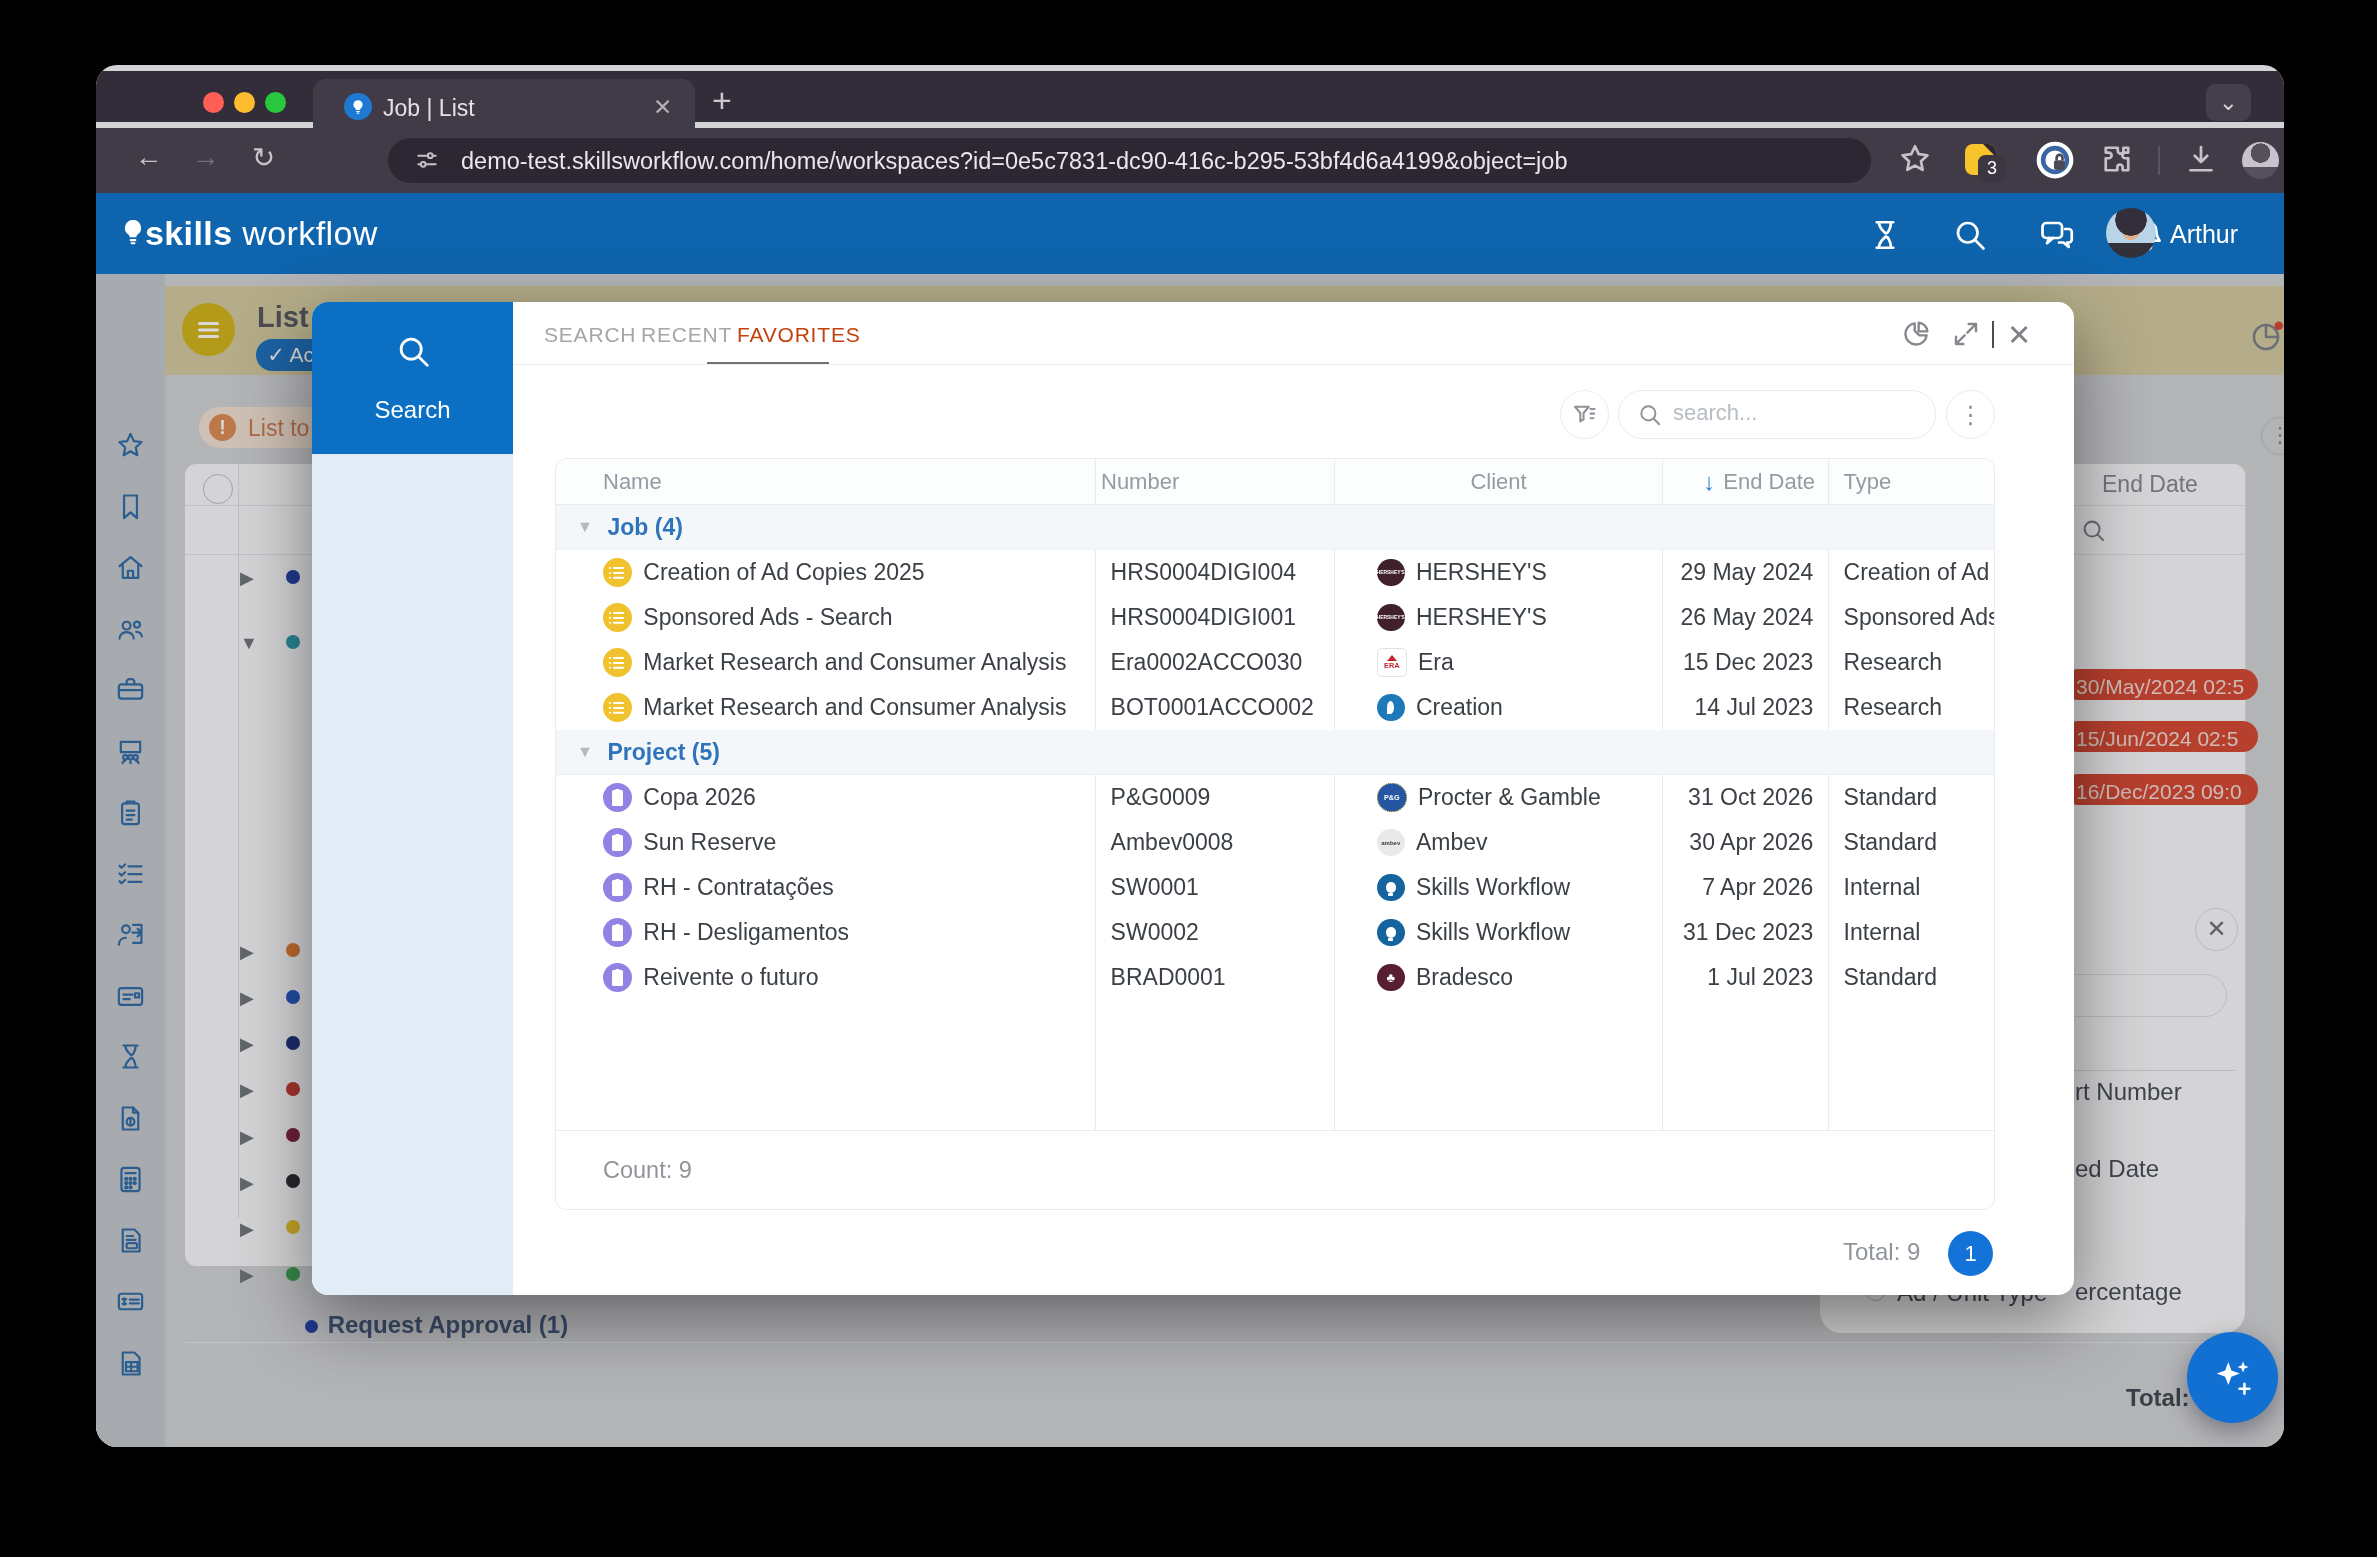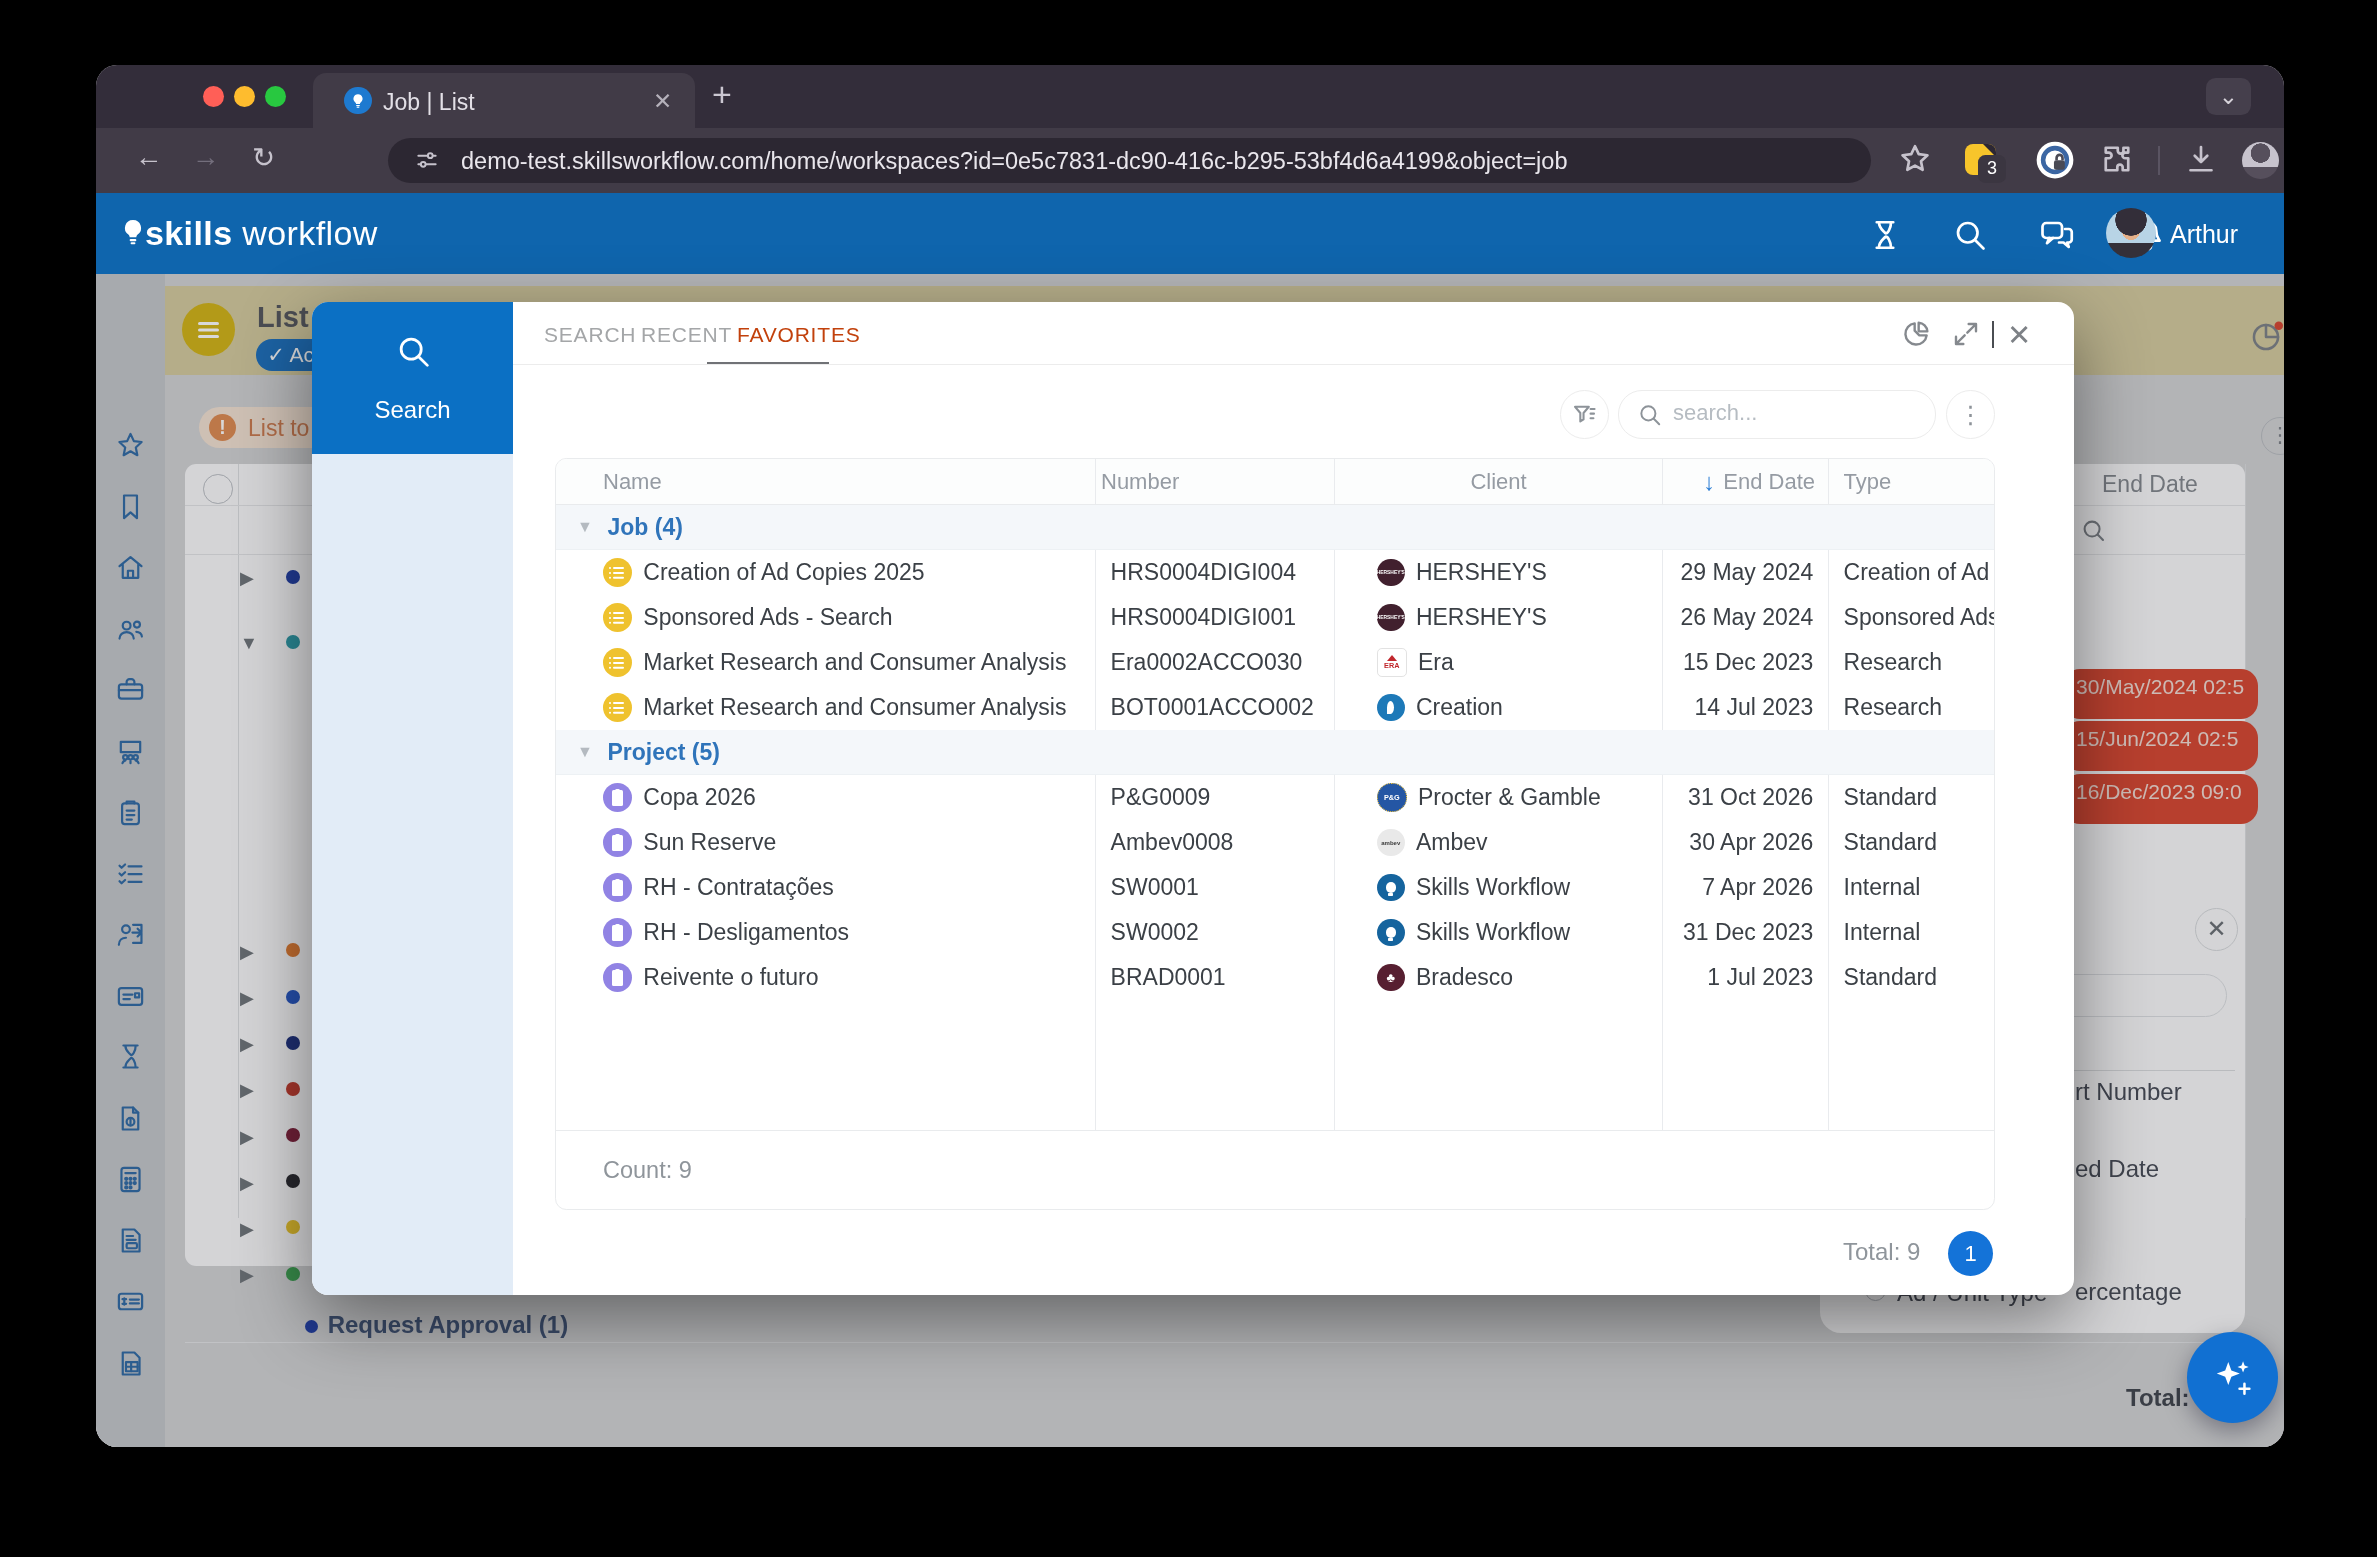--- a/index.html
+++ b/index.html
@@ -5,21 +5,21 @@
   html,body{margin:0;padding:0;background:#000;font-family:"Liberation Sans",sans-serif;}
   .stage{position:relative;width:2377px;height:1557px;background:#000;overflow:hidden;}
   .abs{position:absolute;}
   svg{display:block;}
 
   
   #win{left:96px;top:65px;width:2188px;height:1382px;border-radius:21px;overflow:hidden;
        background:#d2d3d5;box-shadow:0 32px 97px rgba(0,0,0,.8);}
 
   
-  #tabstrip{left:0;top:0;width:2188px;height:63px;background:#332d3a;}
+  #tabstrip{left:0;top:6px;width:2188px;height:51px;background:#332d3a;}
   .tl{width:21px;height:21px;border-radius:50%;top:21px;}
   #tab{left:217px;top:8px;width:382px;height:55px;background:#413b47;border-radius:13px 13px 0 0;}
   .tabtitle{left:70px;top:16px;font-size:23px;color:#e3e0e7;}
   .tabclose{left:340px;top:14.6px;font-size:23px;color:#b5b1bb;}
   .newtab{left:616px;top:9.7px;font-size:34px;color:#cbc7d1;font-weight:300;}
   #strip-chevron{left:2110px;top:13px;width:45px;height:37px;border-radius:9.7px;background:#453f4c;
     color:#d6d3da;font-size:23px;text-align:center;line-height:36px;}
 
   
   #toolbar{left:0;top:63px;width:2188px;height:65px;background:#413b47;}
@@ -59,21 +59,21 @@
   #bg-warn .wic{position:absolute;left:9.7px;top:6.5px;width:27.6px;height:27.6px;border-radius:50%;background:#df8a50;
     color:#fff;font-weight:700;text-align:center;line-height:27.6px;font-size:19.4px;}
   #bg-warn .wtx{position:absolute;left:49px;top:8px;color:#cd7a4e;font-size:23px;}
   #bg-card{left:89px;top:190px;width:2060px;height:802px;background:#fbfbfc;border-radius:11.3px;}
   .bg-vline{top:190px;width:0.8px;height:754px;background:#dcdee1;}
   .bg-hline{left:89px;width:2060px;height:0.8px;background:#e3e5e7;}
   #bg-chk{left:107px;top:200px;width:27.6px;height:27.6px;border-radius:50%;border:1.6px solid #b9bdc3;}
   #bg-enddate{left:2006px;top:197px;font-size:23px;color:#82878d;}
   .bg-row-arrow{font-size:18px;color:#6e7479;}
   .bg-dot{width:13.8px;height:13.8px;border-radius:50%;}
-  .chip{left:1967px;width:182px;height:50px;background:#d7452f;border-radius:17px;color:#f2dcd4;
+  .chip{left:1967px;width:182px;height:31px;background:#d7452f;border-radius:17px;color:#f2dcd4;
     font-size:21px;line-height:35px;padding-left:13px;white-space:nowrap;overflow:hidden;}
   #bg-reqappr{left:209px;top:1037px;color:#3f5377;font-size:24px;font-weight:600;white-space:nowrap;}
   #bg-reqappr .dot{display:inline-block;width:13px;height:13px;border-radius:50%;background:#1f3ea6;margin-right:9.7px;}
   #bg-panel{left:1724px;top:613px;width:425px;height:446px;background:#fbfbfc;border-radius:21px;}
   #bg-panel-close{left:2099px;top:634px;width:41px;height:41px;border-radius:50%;border:1.6px solid #d6d9dc;
     color:#6a6f75;font-size:24px;text-align:center;line-height:39px;}
   #bg-panel-input{left:1898px;top:700px;width:231px;height:41px;border:1.6px solid #dcdfe2;border-radius:22px;}
   #bg-panel-div{left:1742px;top:796px;width:397px;height:0.8px;background:#d9dcdf;}
   .bg-item{left:1979px;font-size:24px;color:#454a55;white-space:nowrap;}
   #bg-radio{left:1769px;top:1006px;width:19.4px;height:19.4px;border-radius:50%;border:1.6px solid #b6bac0;}

